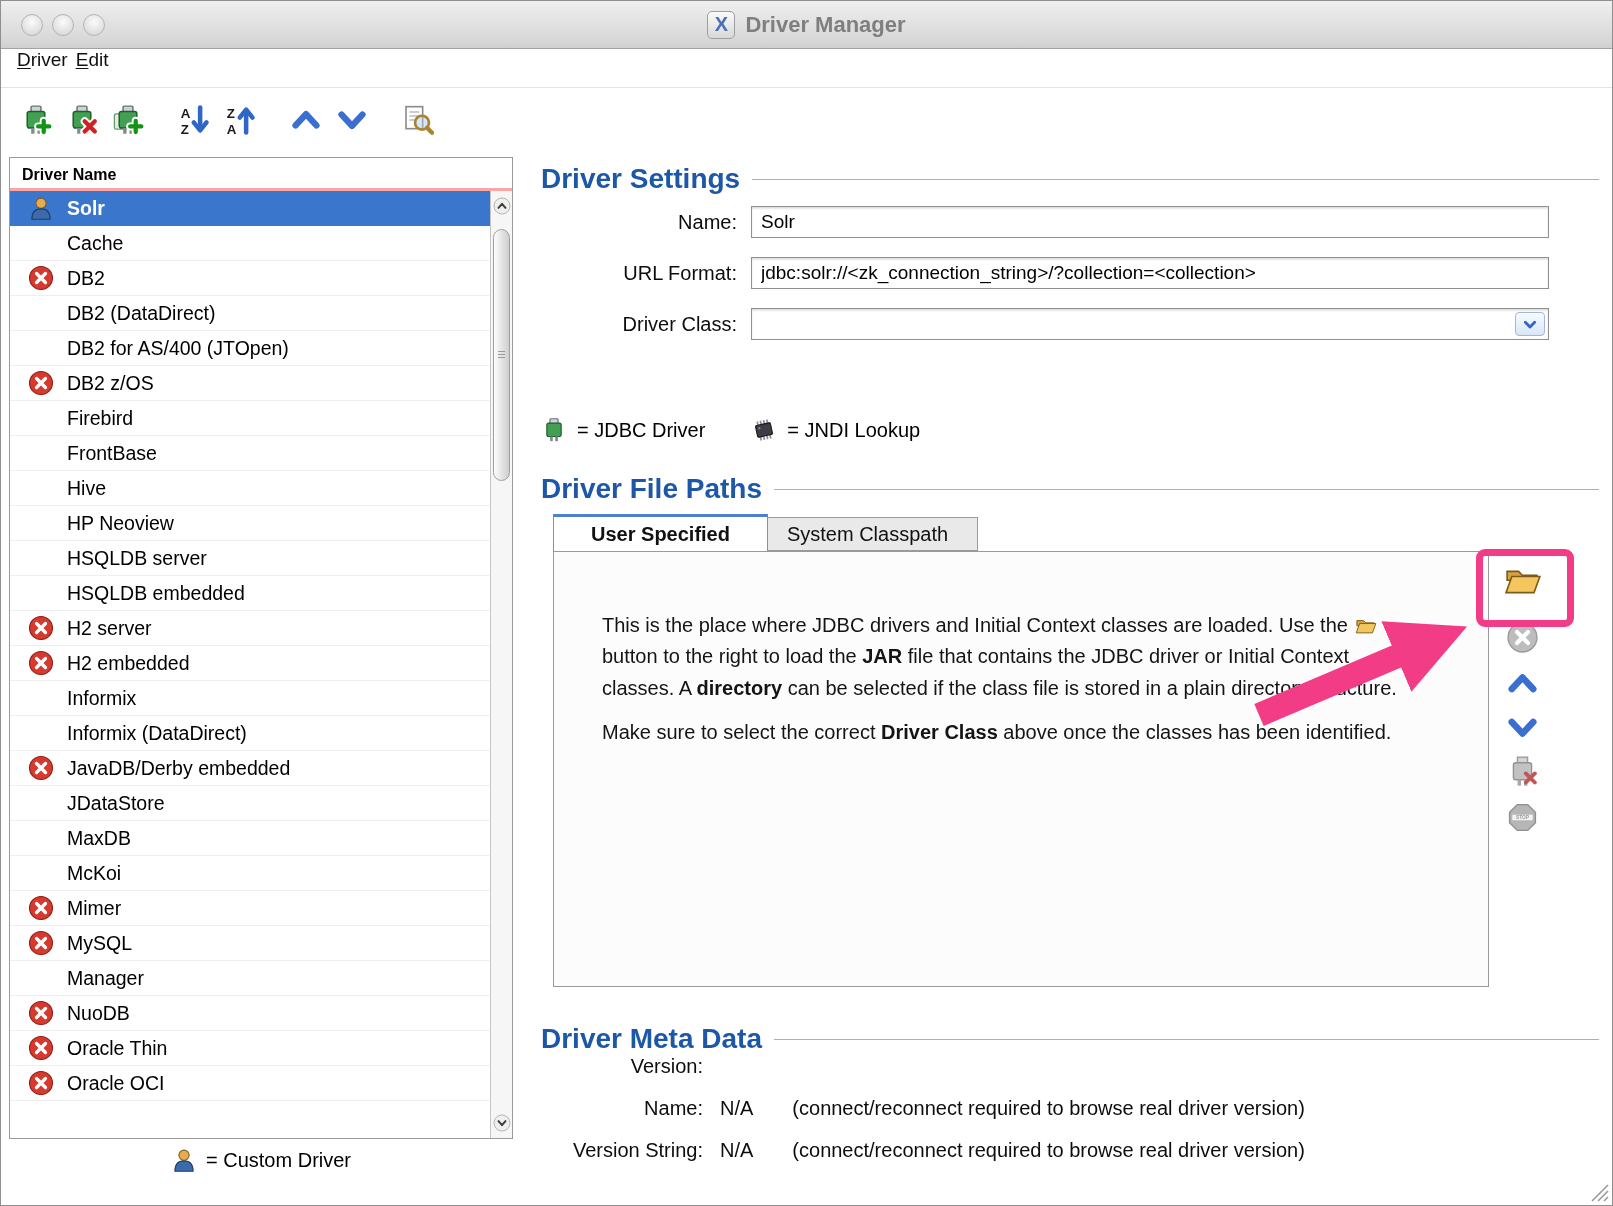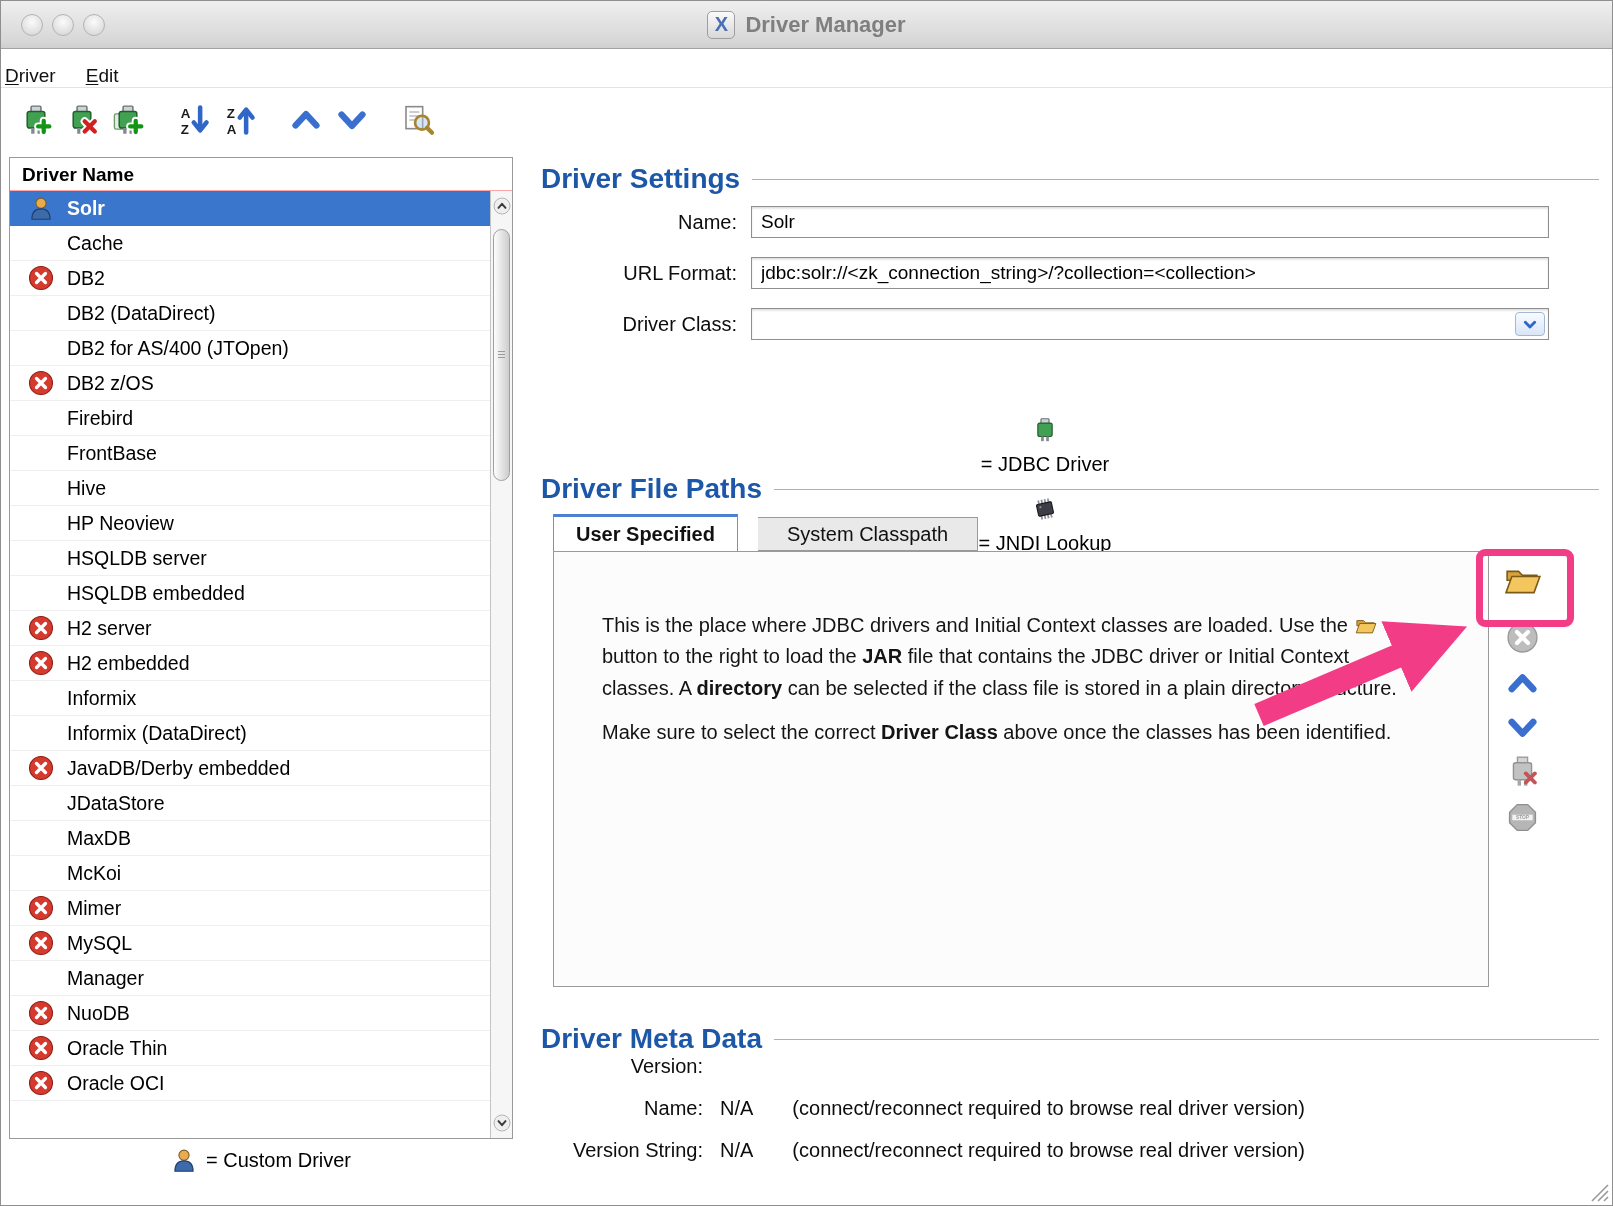--- a/index.html
+++ b/index.html
@@ -15,36 +15,36 @@
   .light { width: 22px; height: 22px; border-radius: 50%;
     background: radial-gradient(circle at 50% 35%, #fbfbfb, #e0e0e0 65%, #d2d2d2); border: 1px solid #b4b4b4; }
   .title-wrap { position: absolute; inset: 0; display: flex; align-items: center; justify-content: center; gap: 10px; }
   .x11-icon { width: 28px; height: 28px; border-radius: 5px; background: linear-gradient(#fafafa,#d8d8d8);
     border: 1px solid #9e9e9e; color: #4a6fb5; font-weight: bold; font-size: 20px;
     display: flex; align-items: center; justify-content: center; }
   .title { font-size: 22px; font-weight: bold; color: #7f7f7f; }
 
   
   .menubar { position: absolute; top: 48px; left: 0; right: 0; height: 38px; background: #fff;
-    display: flex; align-items: flex-end; gap: 30px; padding: 0 4px; font-size: 19px; color: #101010; }
+    display: flex; align-items: flex-start; gap: 8px; padding: 0 16px; font-size: 19px; color: #101010; }
   .menu-item { cursor: default; }
   .menu-item u { text-underline-offset: 2px; }
 
   
   .toolbar { position: absolute; top: 86px; left: 0; right: 0; height: 64px; background: #fff;
     border-top: 1px solid #e3e3e3; display: flex; align-items: center; padding-left: 14px; }
   .tb-btn { width: 42px; height: 42px; display: flex; align-items: center; justify-content: center; margin-right: 4px; }
   .tb-btn svg { width: 32px; height: 32px; }
   .tb-gap { width: 20px; }
 
   
   .list-panel { position: absolute; left: 8px; top: 156px; width: 504px; height: 982px;
     border: 1px solid #9a9a9a; background: #fff; }
-  .list-header { height: 33px; line-height: 33px; padding-left: 12px; font-weight: bold; font-size: 19px;
-    border-bottom: 1px solid #fca5a5; }
+  .list-header { height: 33px; line-height: 33px; padding-left: 12px; font-weight: bold; font-size: 16px;
+    border-bottom: 3px solid #fca5a5; }
   .list-rows { position: absolute; top: 33px; bottom: 0; left: 0; right: 22px; overflow: hidden; }
   .row { height: 35px; display: flex; align-items: center; font-size: 19.5px; border-bottom: 1px solid #efefef; color: #000; }
   .row-icon { width: 26px; height: 26px; margin-left: 18px; margin-right: 13px; flex: none; display: flex; }
   .row-icon svg { width: 100%; height: 100%; }
   .row.selected { background: #3a76cc; color: #fff; font-weight: bold; border-bottom-color: #3a76cc; }
 
   .vscrollbar { position: absolute; top: 33px; bottom: 0; right: 0; width: 22px;
     background: #f6f6f6; border-left: 1px solid #c4c4c4; }
   .sb-btn { position: absolute; left: 0; width: 21px; height: 26px; display: flex; align-items: center; justify-content: center; }
   .sb-btn.up { top: 2px; } .sb-btn.down { bottom: 2px; }
@@ -65,21 +65,21 @@
   .sec-h .rule { flex: 1; height: 1px; background: #a3b2c4; }
 
   .f-label { position: absolute; width: 196px; text-align: right; font-size: 20px; color: #0d0d0d; }
   input.field { position: absolute; height: 32px; border: 1px solid #8f8f8f; background: #fff;
     font: 19px "Liberation Sans", sans-serif; padding: 0 9px; color: #000;
     box-shadow: inset 0 1.5px 2px rgba(0,0,0,0.14); }
   .combo-btn { position: absolute; width: 30px; height: 24px; border: 1px solid #a3b8d4; border-radius: 4px;
     background: linear-gradient(#f7fbff, #d9e6f6); display: flex; align-items: center; justify-content: center; }
   .combo-btn svg { width: 20px; height: 20px; }
 
-  .legend { position: absolute; display: flex; align-items: center; justify-content: flex-start; gap: 10px; font-size: 20px; flex-direction: column; }
+  .legend { position: absolute; display: flex; align-items: center; justify-content: flex-start; gap: 10px; font-size: 20px; }
   .legend .icon26 { width: 26px; height: 26px; display: inline-flex; }
   .legend .icon26 svg { width: 100%; height: 100%; }
   .legend-gap { width: 26px; }
 
   .tab { position: absolute; display: flex; align-items: center; justify-content: center; font-size: 20px; color: #111; }
   .tab.active { height: 37px; background: #fff; border: 1px solid #8f8f8f; border-bottom: none;
     border-top: 3px solid #4d80d0; font-weight: bold; z-index: 3; }
   .tab.inactive { height: 34px; background: #e9e9e9; border: 1px solid #9a9a9a; border-left: none; z-index: 2; }
 
   .fp-panel { position: absolute; border: 1px solid #9a9a9a; background: #fcfcfc; z-index: 1; }
@@ -430,21 +430,21 @@
           </svg>
         </span>
       <span>= JNDI Lookup</span>
     </div>
 
     <div class="sec-h" style="top:316px;">
       <span>Driver File Paths</span>
         <span class="rule"></span>
     </div>
 
-    <div class="tab active" style="left:12px; top:357px; width:185px;">User Specified</div>
+    <div class="tab active" style="left:12px; top:357px; width:215px;">User Specified</div>
     <div class="tab inactive" style="left:217px; top:360px; width:220px;">System Classpath</div>
 
     <div class="fp-panel" style="left:12px; top:394px; width:936px; height:436px;">
       <div class="help">
         <p><span>This is the place where JDBC drivers and Initial Context classes are loaded. Use the </span><span class="inline-folder"><svg viewBox="0 0 24 24">
                 <path d="M2.6 7.2 h7.2 l2.4 2.4 h9.2 v3.2 h-18.8 z" fill="#d8a23d" stroke="#7c5a18" stroke-width="1"></path>
                 <path d="M1.9 20.6 L5.6 10.4 H23.3 L19.6 20.6 Z" fill="#f3c75e" stroke="#7c5a18" stroke-width="1"></path>
               </svg></span><span> button to the right to load the </span><span class="b">JAR</span><span> file that contains the JDBC driver or Initial Context classes. A </span><span class="b">directory</span><span> can be selected if the class file is stored in a plain directory structure.</span></p>
         <p><span>Make sure to select the correct </span><span class="b">Driver Class</span><span> above once the classes has been identified.</span></p>
       </div>

